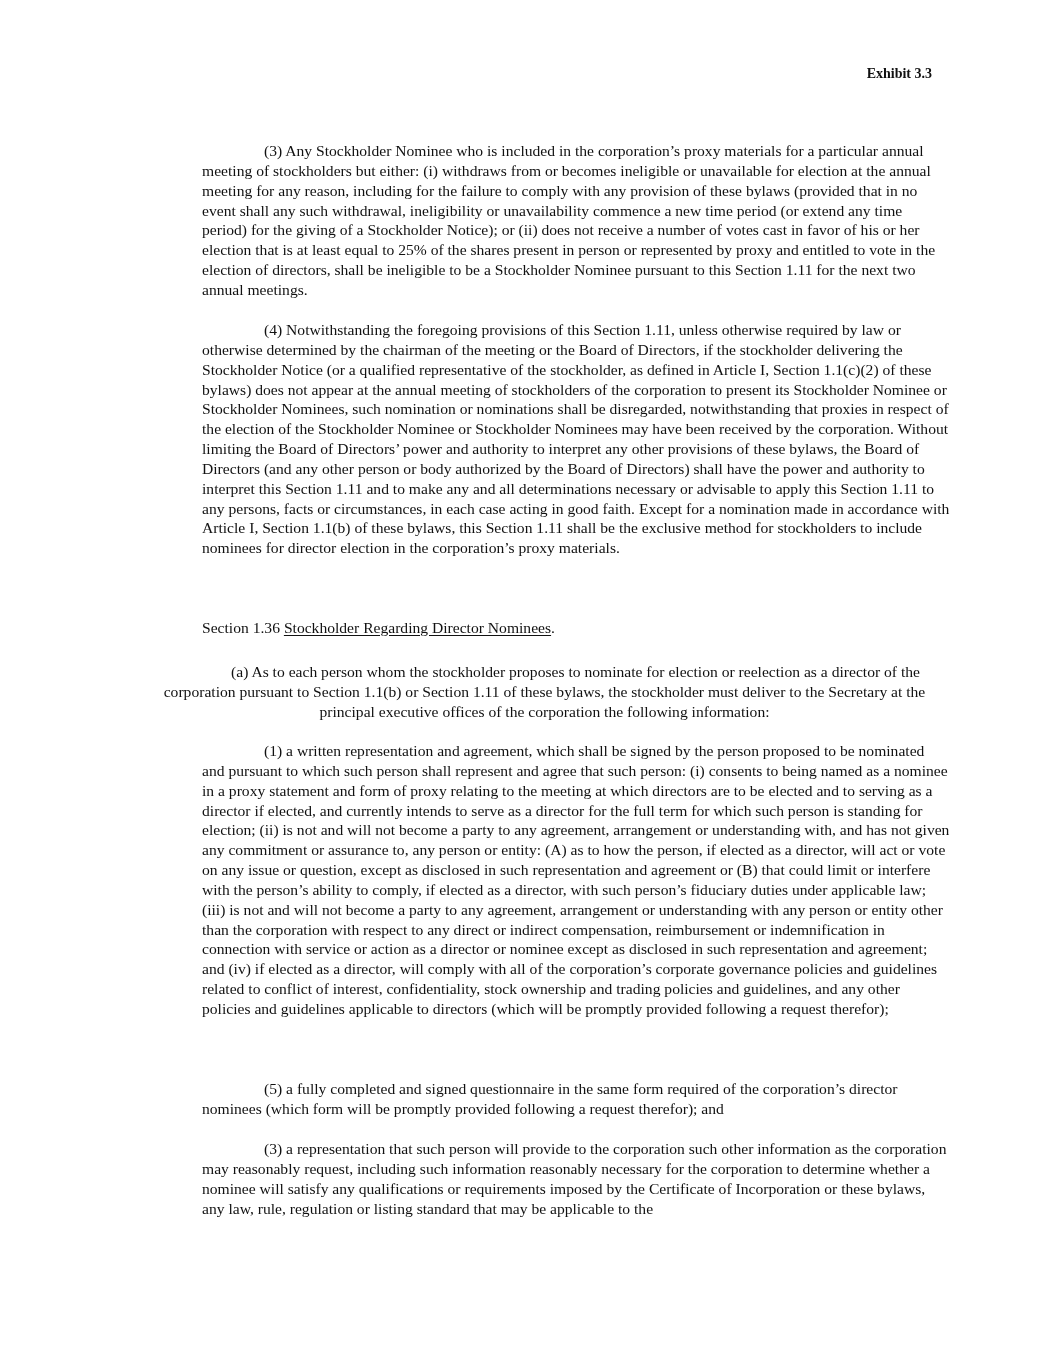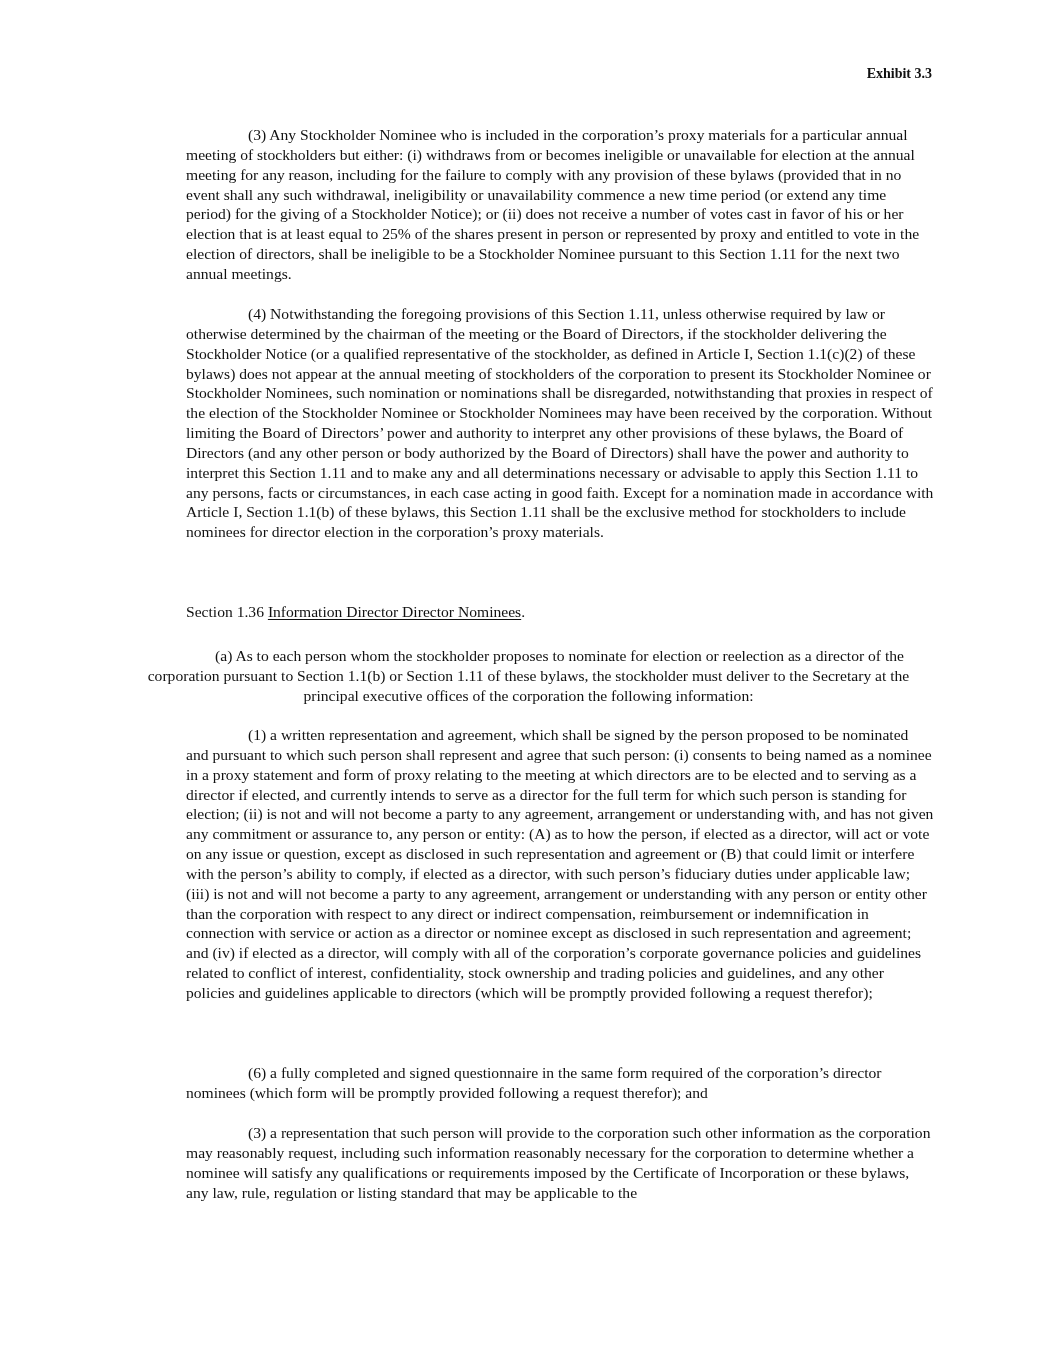--- a/index.html
+++ b/index.html
@@ -20,21 +20,21 @@
     .exhibit {
       position: absolute;
       top: 64px;
       right: 123px;
       font-weight: bold;
       font-size: 14px;
       line-height: 19px;
     }
     .para {
       position: absolute;
-      margin: 0;
+      margin: 16px;
       text-align: left;
     }
     .indent-block {
       left: 186px;
       width: 748px;
     }
     .full-block {
       left: 123px;
       width: 811px;
       text-align: center;
@@ -51,23 +51,23 @@
 <body>
 
 <div>
 
   <div class="exhibit">Exhibit 3.3</div>
 
   <p class="para indent-block first-indent" style="top:125px;">(3) Any Stockholder Nominee who is included in the corporation’s proxy materials for a particular annual meeting of stockholders but either: (i) withdraws from or becomes ineligible or unavailable for election at the annual meeting for any reason, including for the failure to comply with any provision of these bylaws (provided that in no event shall any such withdrawal, ineligibility or unavailability commence a new time period (or extend any time period) for the giving of a Stockholder Notice); or (ii) does not receive a number of votes cast in favor of his or her election that is at least equal to 25% of the shares present in person or represented by proxy and entitled to vote in the election of directors, shall be ineligible to be a Stockholder Nominee pursuant to this Section 1.11 for the next two annual meetings.</p>
 
   <p class="para indent-block first-indent" style="top:304px;">(4) Notwithstanding the foregoing provisions of this Section 1.11, unless otherwise required by law or otherwise determined by the chairman of the meeting or the Board of Directors, if the stockholder delivering the Stockholder Notice (or a qualified representative of the stockholder, as defined in Article I, Section 1.1(c)(2) of these bylaws) does not appear at the annual meeting of stockholders of the corporation to present its Stockholder Nominee or Stockholder Nominees, such nomination or nominations shall be disregarded, notwithstanding that proxies in respect of the election of the Stockholder Nominee or Stockholder Nominees may have been received by the corporation. Without limiting the Board of Directors’ power and authority to interpret any other provisions of these bylaws, the Board of Directors (and any other person or body authorized by the Board of Directors) shall have the power and authority to interpret this Section 1.11 and to make any and all determinations necessary or advisable to apply this Section 1.11 to any persons, facts or circumstances, in each case acting in good faith. Except for a nomination made in accordance with Article I, Section 1.1(b) of these bylaws, this Section 1.11 shall be the exclusive method for stockholders to include nominees for director election in the corporation’s proxy materials.</p>
 
-  <p class="para indent-block" style="top:602px;"><span>Section 1.36 </span><span class="u">Information Director Director Nominees</span><span>.</span></p>
+  <p class="para indent-block" style="top:602px;"><span>Section 1.36 </span><span class="u">Stockholder Regarding Director Nominees</span><span>.</span></p>
 
   <p class="para full-block first-indent" style="top:646px;">(a) As to each person whom the stockholder proposes to nominate for election or reelection as a director of the corporation pursuant to Section 1.1(b) or Section 1.11 of these bylaws, the stockholder must deliver to the Secretary at the principal executive offices of the corporation the following information:</p>
 
   <p class="para indent-block first-indent" style="top:725px;">(1) a written representation and agreement, which shall be signed by the person proposed to be nominated and pursuant to which such person shall represent and agree that such person: (i) consents to being named as a nominee in a proxy statement and form of proxy relating to the meeting at which directors are to be elected and to serving as a director if elected, and currently intends to serve as a director for the full term for which such person is standing for election; (ii) is not and will not become a party to any agreement, arrangement or understanding with, and has not given any commitment or assurance to, any person or entity: (A) as to how the person, if elected as a director, will act or vote on any issue or question, except as disclosed in such representation and agreement or (B) that could limit or interfere with the person’s ability to comply, if elected as a director, with such person’s fiduciary duties under applicable law; (iii) is not and will not become a party to any agreement, arrangement or understanding with any person or entity other than the corporation with respect to any direct or indirect compensation, reimbursement or indemnification in connection with service or action as a director or nominee except as disclosed in such representation and agreement; and (iv) if elected as a director, will comply with all of the corporation’s corporate governance policies and guidelines related to conflict of interest, confidentiality, stock ownership and trading policies and guidelines, and any other policies and guidelines applicable to directors (which will be promptly provided following a request therefor);</p>
 
-  <p class="para indent-block first-indent" style="top:1063px;">(6) a fully completed and signed questionnaire in the same form required of the corporation’s director nominees (which form will be promptly provided following a request therefor); and</p>
+  <p class="para indent-block first-indent" style="top:1063px;">(5) a fully completed and signed questionnaire in the same form required of the corporation’s director nominees (which form will be promptly provided following a request therefor); and</p>
 
   <p class="para indent-block first-indent" style="top:1123px;">(3) a representation that such person will provide to the corporation such other information as the corporation may reasonably request, including such information reasonably necessary for the corporation to determine whether a nominee will satisfy any qualifications or requirements imposed by the Certificate of Incorporation or these bylaws, any law, rule, regulation or listing standard that may be applicable to the</p>
 
 </div>
 
 </body></html>

